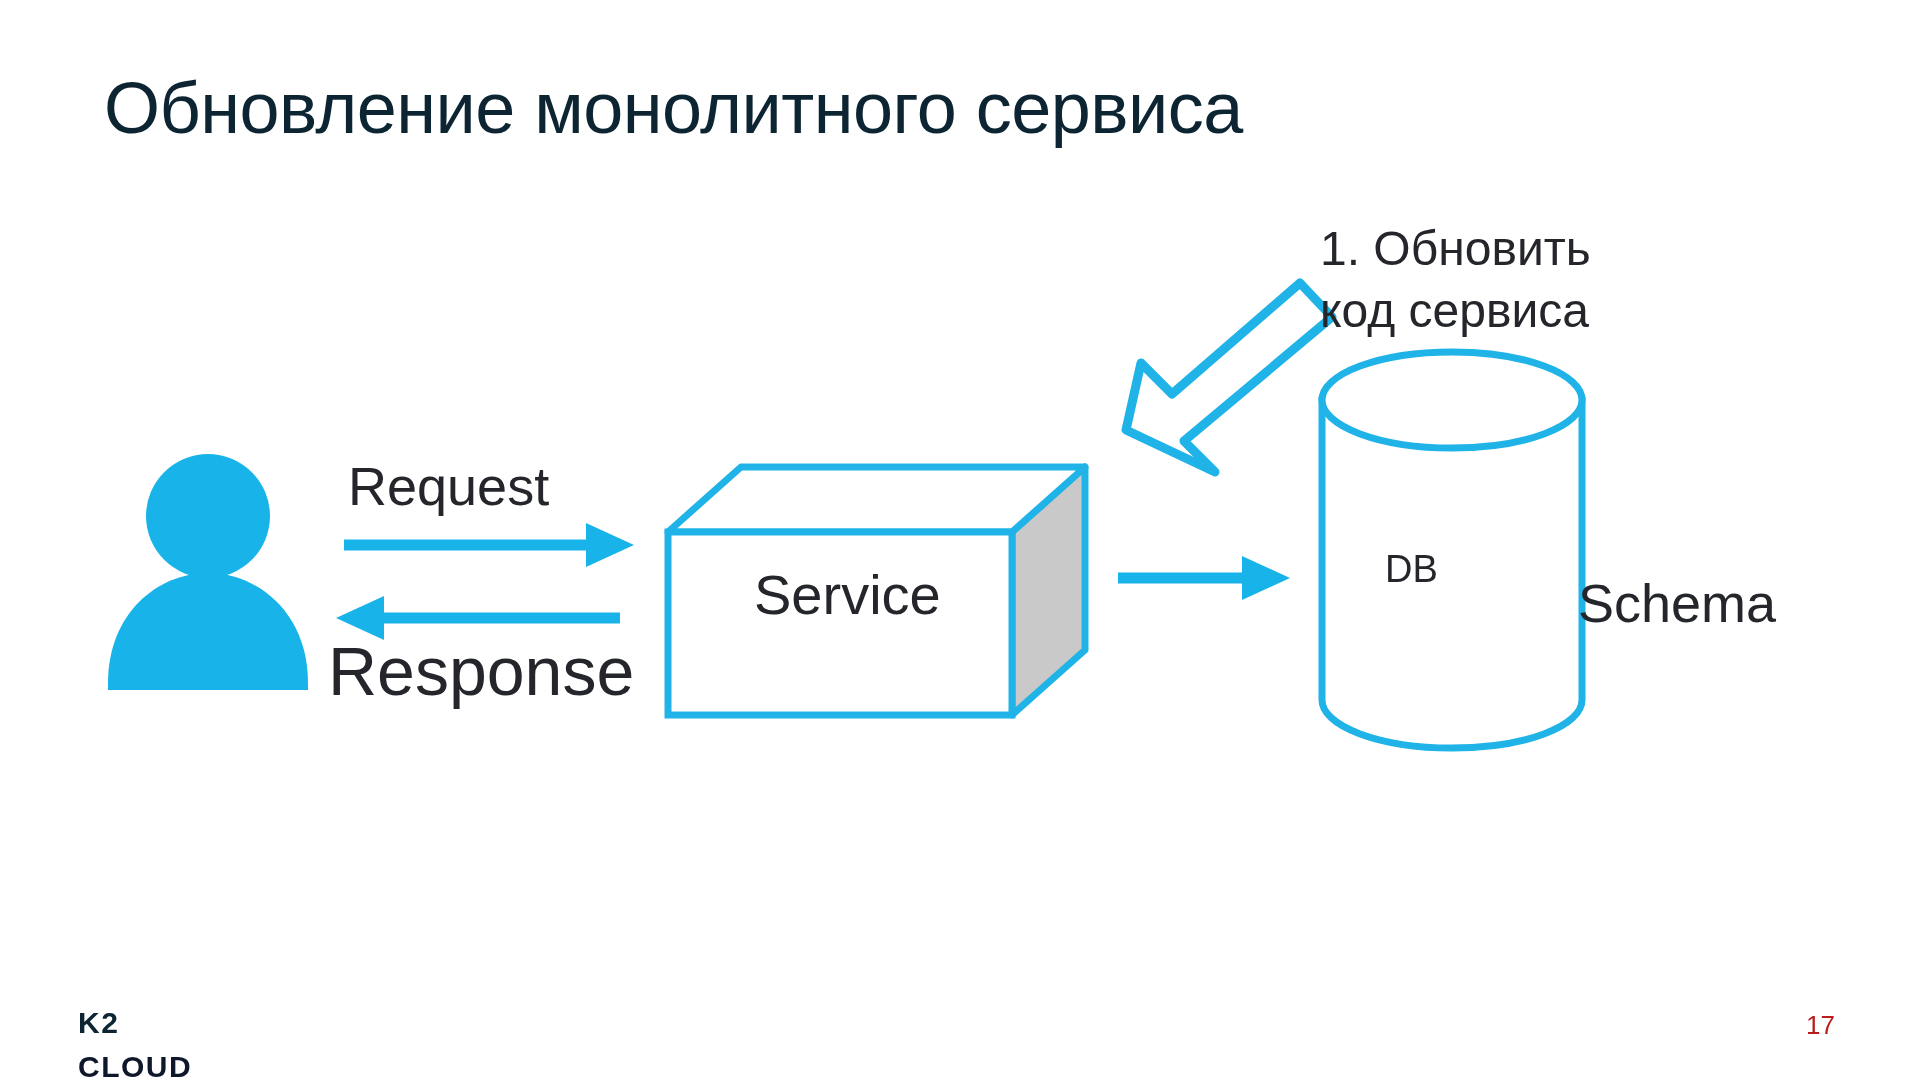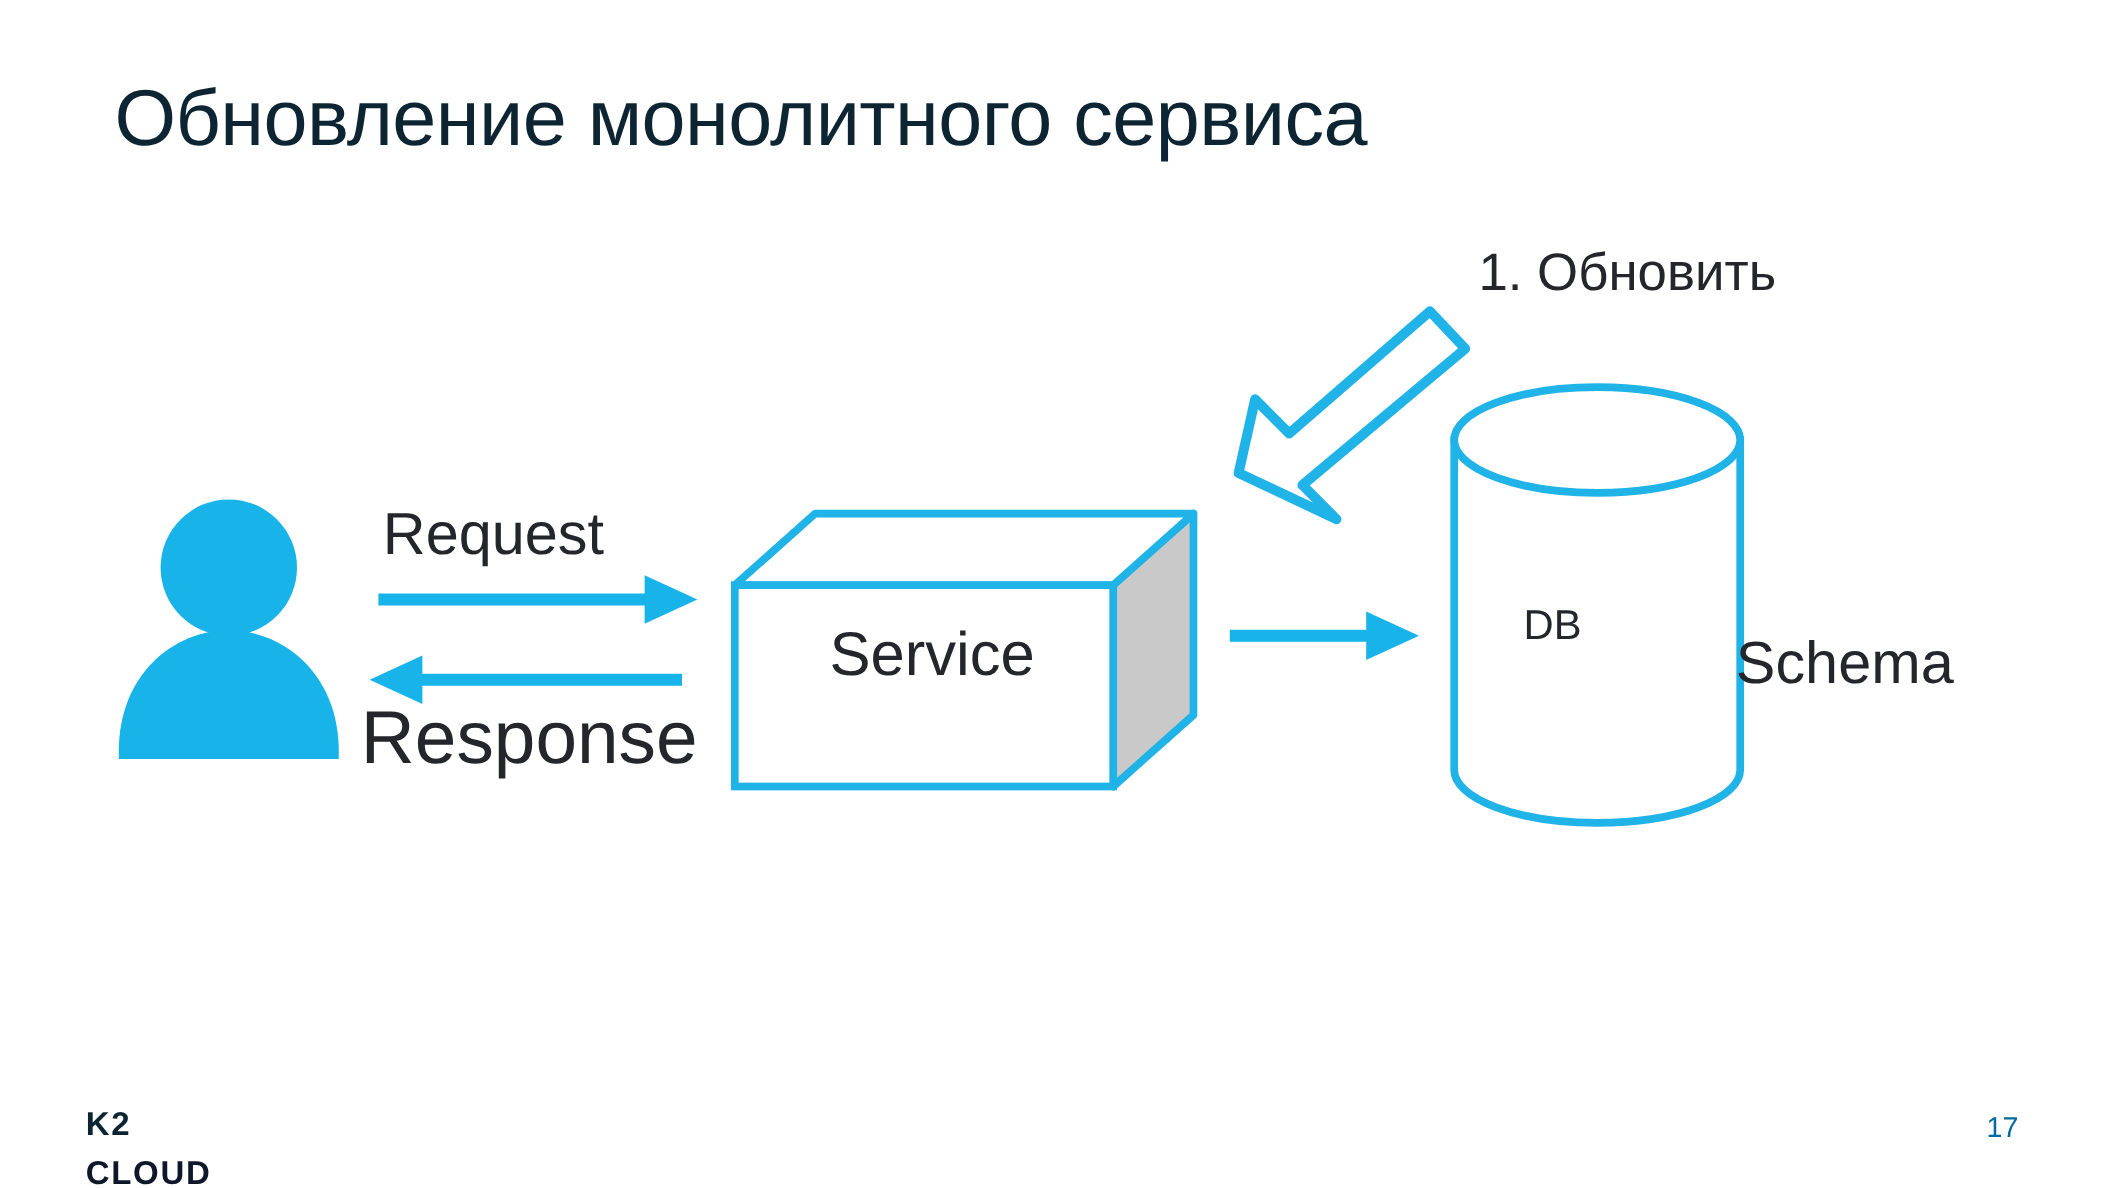--- a/index.html
+++ b/index.html
@@ -57,21 +57,20 @@
   .lbl-schema   { left: 1578px; top: 572px; font-size: 54px; }
 
   .annotation {
     position: absolute;
     left: 1320px;
     top: 218px;
     font-size: 48px;
     line-height: 1.30;
     color: #24262b;
     white-space: nowrap;
-    margin-left: 24px;
   }
   .annotation span { display: block; }
 
   
   .logo {
     position: absolute;
     left: 78px;
     top: 1006px;
     font-size: 30px;
     font-weight: 700;
@@ -82,21 +81,21 @@
     flex-direction: column;
   }
   .logo-k2    { color: #0d2432; }
   .logo-cloud { color: #0f172a; }
 
   .page-number {
     position: absolute;
     left: 1806px;
     top: 1010px;
     font-size: 26px;
-    color: #0369a1;
+    color: #b91c1c;
   }
 </style>
 </head>
 <body>
 
 <div class="slide-title">Обновление монолитного сервиса</div>
 
 <div class="diagram">
   <svg width="1920" height="1080" viewBox="0 0 1920 1080" xmlns="http://www.w3.org/2000/svg">
 
@@ -147,20 +146,21 @@
   <div class="lbl lbl-response">Response</div>
 
   <div class="lbl lbl-service">Service</div>
 
   <div class="lbl lbl-db">DB</div>
 
   <div class="lbl lbl-schema">Schema</div>
 
   <div class="annotation">
     <span>1. Обновить</span>
+    <span>код сервиса</span>
   </div>
 </div>
 
 <div class="logo">
   <span class="logo-k2">K2</span>
   <span class="logo-cloud">CLOUD</span>
 </div>
 
 <div class="page-number">17</div>
 

